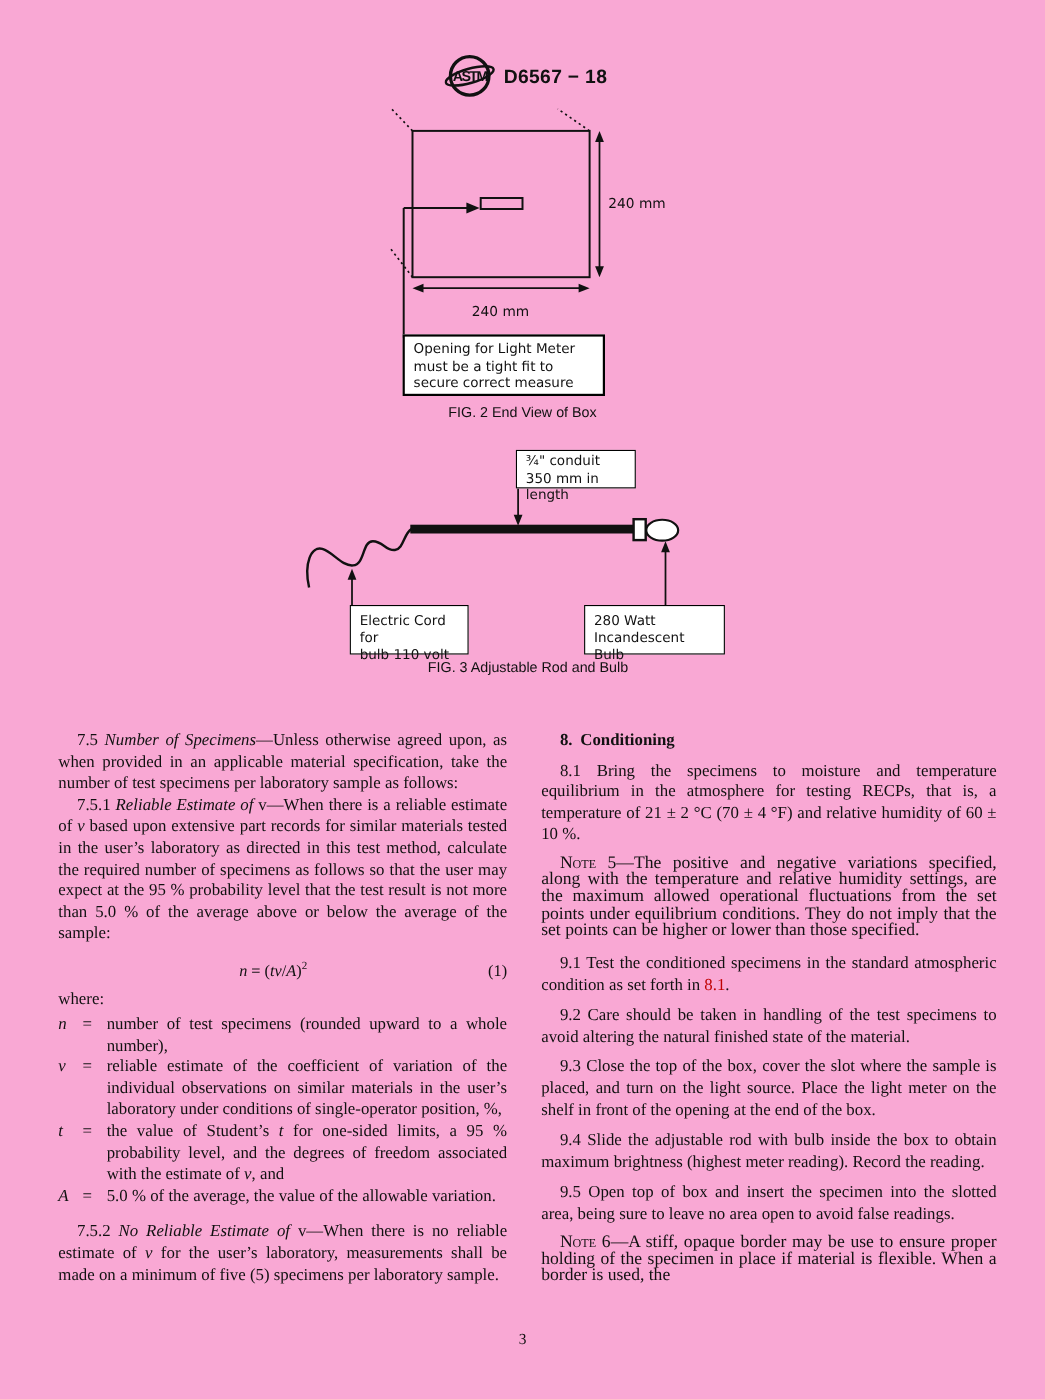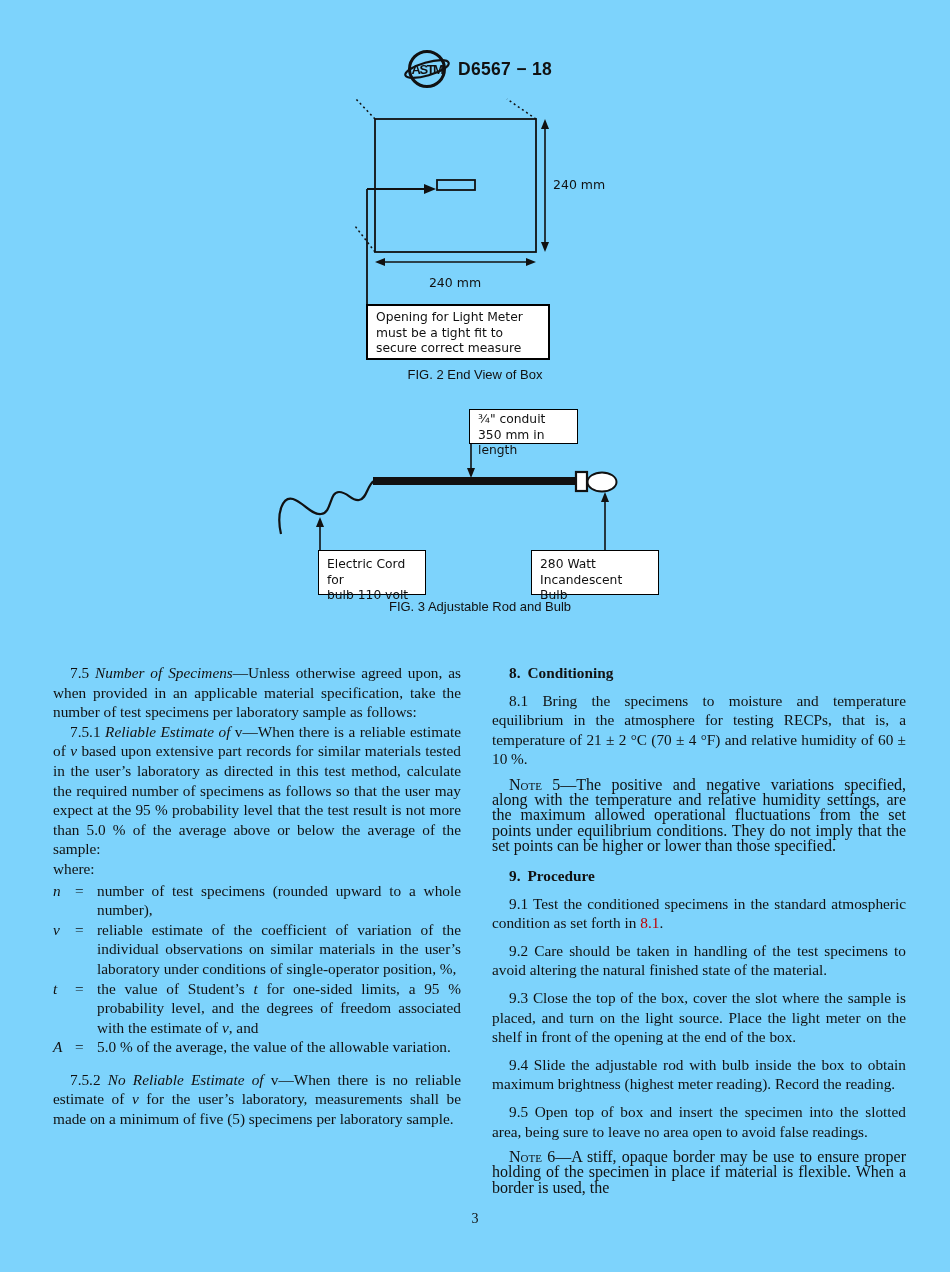--- a/index.html
+++ b/index.html
@@ -1,16 +1,16 @@
 <!DOCTYPE html>
 <html><head>
 <meta charset="utf-8">
 <style>
   html,body{margin:0;padding:0;background:#fff;}
-  .page{position:relative;width:950px;height:1272px;background:#7dd3fc;color:#111;
+  .page{position:relative;width:950px;height:1272px;background:#f9a8d4;color:#111;
         font-family:"Liberation Serif",serif;overflow:hidden;}
 
   
   .hdr{position:absolute;top:47px;left:0;width:950px;height:46px;}
   .hdr-inner{position:absolute;left:404px;top:0;display:flex;align-items:center;}
   .doc-title{font-family:"Liberation Sans",sans-serif;font-weight:bold;font-size:17.5px;
              letter-spacing:.3px;margin-left:8px;}
 
   
   .abs{position:absolute;}
@@ -123,20 +123,24 @@
   <div class="diag-box thin abs" style="left:531px;top:550px;width:128px;height:45px;padding-top:6px;">
     <span>280 Watt Incandescent</span>
     <span>Bulb</span>
   </div>
   <div class="fig-caption" style="left:300px;top:599px;">FIG. 3 Adjustable Rod and Bulb</div>
 
   <div class="col col-left">
     <p><span>7.5 </span><span class="it">Number of Specimens</span><span>—Unless otherwise agreed upon, as when provided in an applicable material specification, take the number of test specimens per laboratory sample as follows:</span></p>
     <p><span>7.5.1 </span><span class="it">Reliable Estimate of </span><span>v—When there is a reliable estimate of </span><span class="it">v</span><span> based upon extensive part records for similar materials tested in the user’s laboratory as directed in this test method, calculate the required number of specimens as follows so that the user may expect at the 95 % probability level that the test result is not more than 5.0 % of the average above or below the average of the sample:</span></p>
 
+    <div class="eq-row">
+      <span class="eq-body"><span class="it">n</span><span> = (</span><span class="it">tv</span><span>/</span><span class="it">A</span><span>)</span><sup>2</sup></span>
+      <span class="eq-num">(1)</span>
+    </div>
 
     <p class="where-label">where:</p>
     <div class="wrow">
       <span class="wsym">n</span>
       <span>=</span>
       <span class="wdef"><span>number of test specimens (rounded upward to a whole number),</span></span>
     </div>
     <div class="wrow">
       <span class="wsym">v</span>
       <span>=</span>
@@ -155,21 +159,20 @@
 
     <p class="p752"><span>7.5.2 </span><span class="it">No Reliable Estimate of </span><span>v—When there is no reliable estimate of </span><span class="it">v</span><span> for the user’s laboratory, measurements shall be made on a minimum of five (5) specimens per laboratory sample.</span></p>
   </div>
 
   <div class="col col-right">
     <p class="sec-head"><span>8.</span><span class="sec-title">Conditioning</span></p>
     <p>8.1 Bring the specimens to moisture and temperature equilibrium in the atmosphere for testing RECPs, that is, a temperature of 21 ± 2 °C (70 ± 4 °F) and relative humidity of 60 ± 10 %.</p>
 
     <p class="note"><span class="sc-head">Note 5—</span><span>The positive and negative variations specified, along with the temperature and relative humidity settings, are the maximum allowed operational fluctuations from the set points under equilibrium conditions. They do not imply that the set points can be higher or lower than those specified.</span></p>
 
-    <p class="sec-head"><span>9.</span><span class="sec-title">Procedure</span></p>
 
     <p><span>9.1 Test the conditioned specimens in the standard atmospheric condition as set forth in </span><span class="red">8.1</span><span>.</span></p>
     <p>9.2 Care should be taken in handling of the test specimens to avoid altering the natural finished state of the material.</p>
     <p>9.3 Close the top of the box, cover the slot where the sample is placed, and turn on the light source. Place the light meter on the shelf in front of the opening at the end of the box.</p>
     <p>9.4 Slide the adjustable rod with bulb inside the box to obtain maximum brightness (highest meter reading). Record the reading.</p>
     <p>9.5 Open top of box and insert the specimen into the slotted area, being sure to leave no area open to avoid false readings.</p>
 
     <p class="note" style="margin-bottom:0 !important;"><span class="sc-head">Note 6—</span><span>A stiff, opaque border may be use to ensure proper holding of the specimen in place if material is flexible. When a border is used, the</span></p>
   </div>
 

